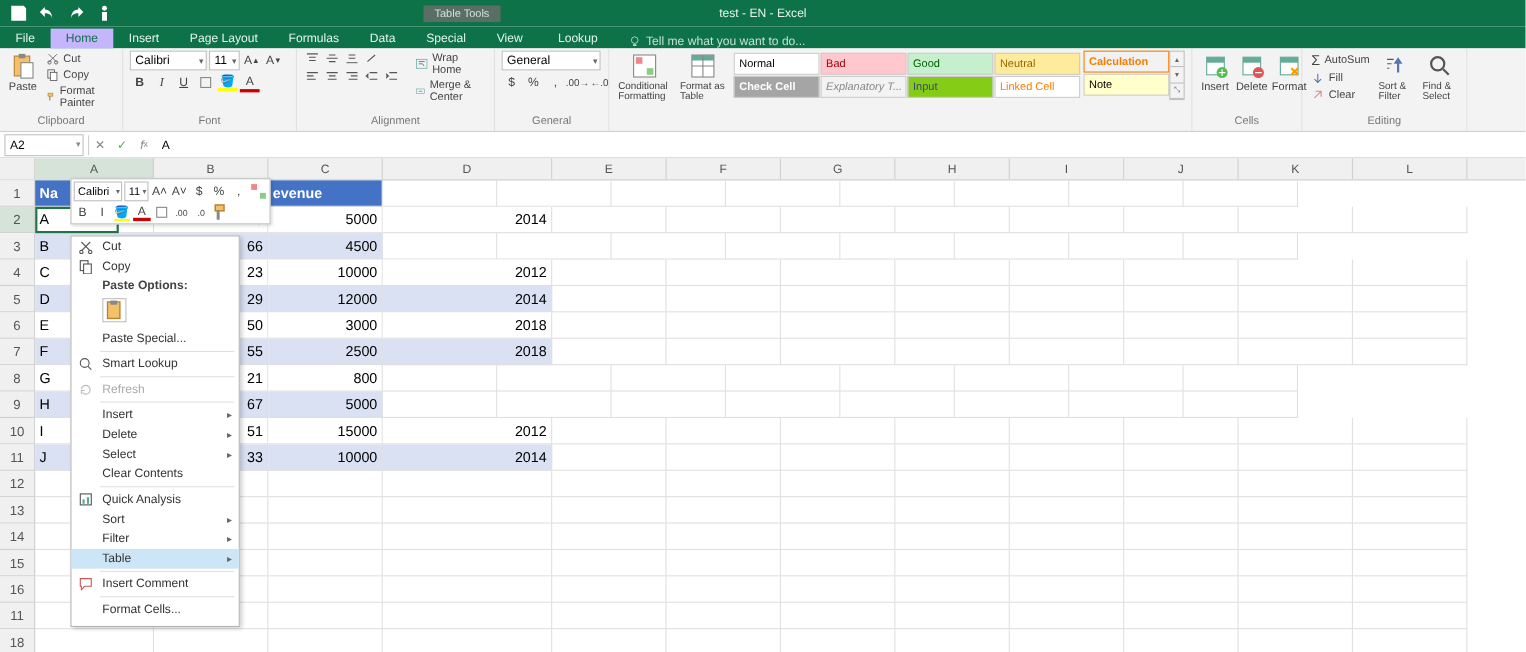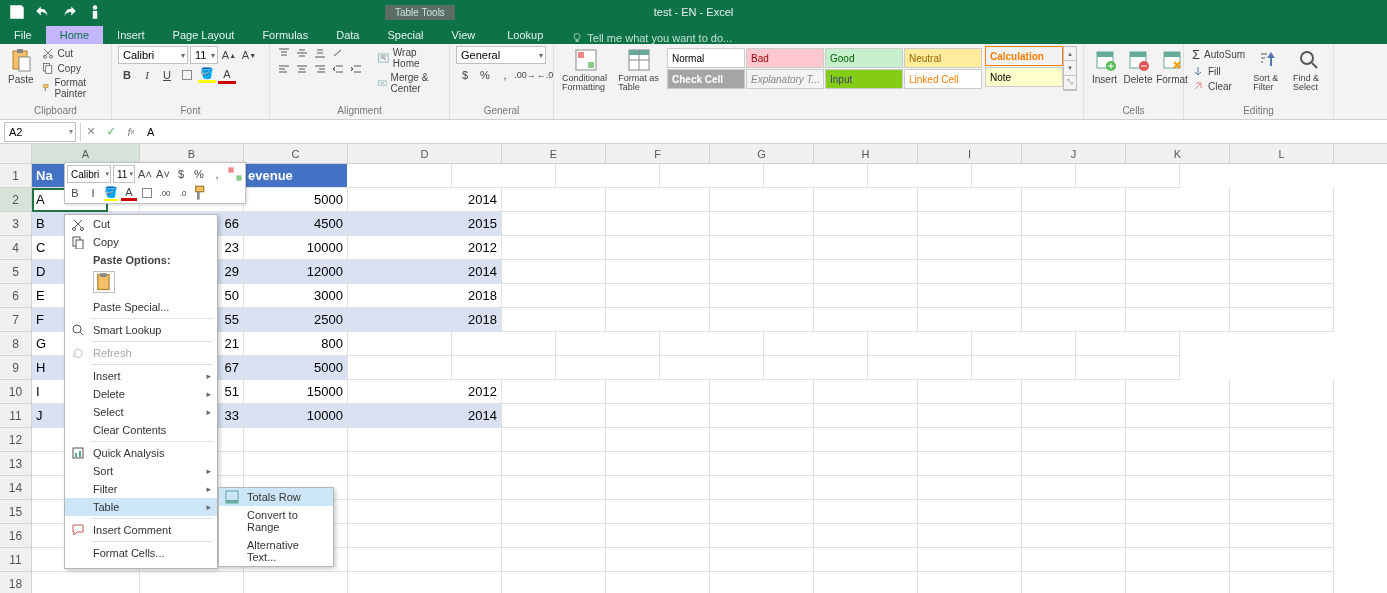--- a/index.html
+++ b/index.html
@@ -518,21 +518,20 @@
           <div class="cell" style="width: 104px;"></div>
           <div class="cell" style="width: 104px;"></div>
           <div class="cell" style="width: 104px;"></div>
           <div class="cell" style="width: 104px;"></div>
           <div class="cell" style="width: 104px;"></div>
         </div>
         <div class="cell-row">
           <div class="cell table-band-even" style="width: 108px;">B</div>
           <div class="cell table-band-even num" style="width: 104px;">66</div>
           <div class="cell table-band-even num" style="width: 104px;">4500</div>
-          <div class="cell table-band-even num" style="width: 154px;">2015</div>
           <div class="cell" style="width: 104px;"></div>
           <div class="cell" style="width: 104px;"></div>
           <div class="cell" style="width: 104px;"></div>
           <div class="cell" style="width: 104px;"></div>
           <div class="cell" style="width: 104px;"></div>
           <div class="cell" style="width: 104px;"></div>
           <div class="cell" style="width: 104px;"></div>
           <div class="cell" style="width: 104px;"></div>
         </div>
         <div class="cell-row">
@@ -885,30 +884,13 @@
         </span>
         <span>Insert Comment</span>
       </div>
     <div class="ctx-sep"></div>
     <div class="ctx-item">
         <span>Format Cells...</span>
       </div>
     <div class="ctx-item"></div>
   </div>
 
-  <div class="sub-menu" style="left:218px;top:343px">
-    <div class="ctx-item hover">
-        <span class="ico">
-          <svg viewBox="0 0 14 14">
-            <rect x="1" y="1" width="12" height="12" fill="none" stroke="#6a9"></rect>
-            <rect x="1" y="10" width="12" height="3" fill="#6a9"></rect>
-          </svg>
-        </span>
-        <span>Totals Row</span>
-      </div>
-    <div class="ctx-item">
-        <span>Convert to Range</span>
-      </div>
-    <div class="ctx-item">
-        <span>Alternative Text...</span>
-      </div>
-  </div>
 </div>
 
 </body></html>

